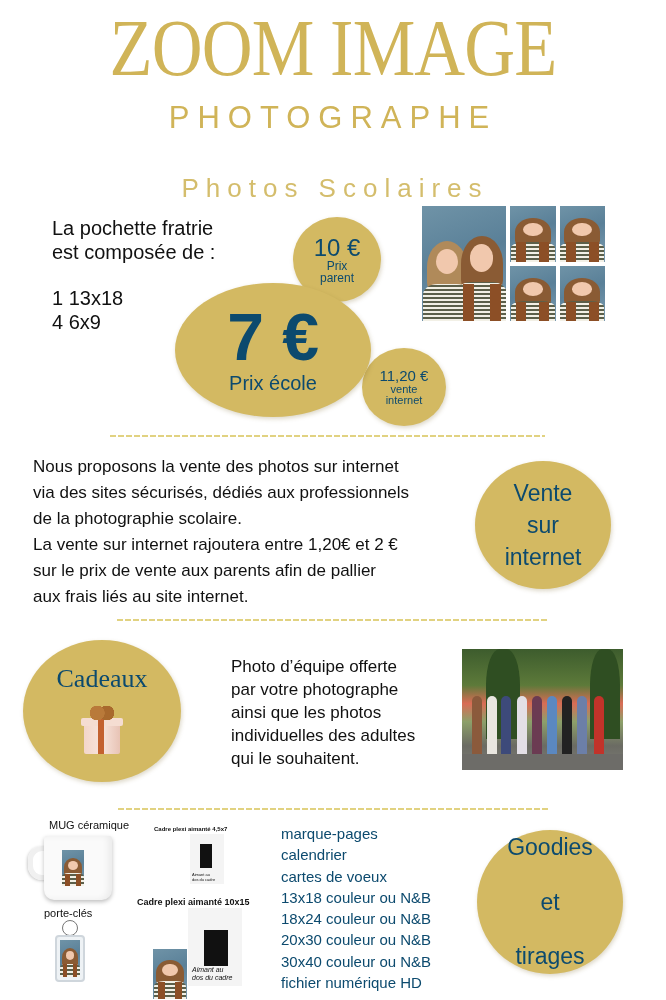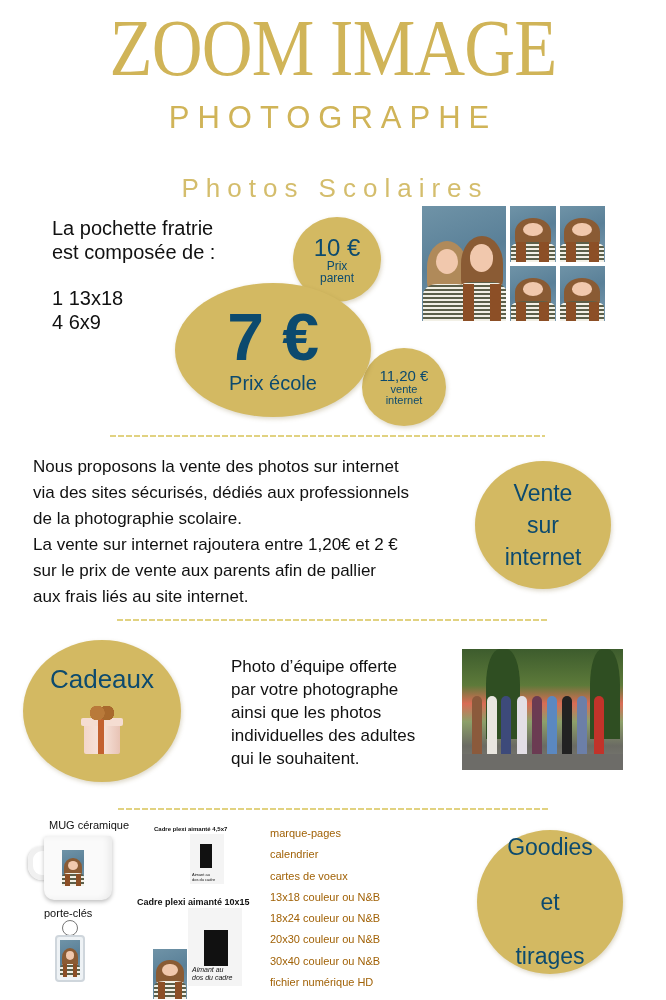--- a/index.html
+++ b/index.html
@@ -32,21 +32,21 @@
   .photo-bg { background: linear-gradient(160deg, #6f93a7 0%, #5a8098 45%, #7b9bb0 100%); position: relative; overflow: hidden; }
   .fratrie-main { left: 422px; top: 206px; width: 84px; height: 115px; }
   .fratrie-grid { left: 510px; top: 206px; width: 95px; height: 115px; display: grid; grid-template-columns: 1fr 1fr; grid-template-rows: 1fr 1fr; gap: 4px; }
   .fratrie-grid .photo-bg { width: 100%; height: 100%; }
 
   .sep { position: absolute; height: 6px; background-image: radial-gradient(ellipse 3px 1.5px at 3px 3px, #dfd07a 98%, transparent 100%); background-size: 8px 6px; background-repeat: repeat-x; opacity: 0.95; }
 
   .internet-text { left: 33px; top: 454px; font-size: 17px; line-height: 26px; color: #111; white-space: nowrap; }
   .c-vente { left: 475px; top: 461px; width: 136px; height: 128px; font-size: 23px; line-height: 32px; }
 
-  .c-cadeaux { left: 23px; top: 640px; width: 158px; height: 142px; justify-content: flex-start; padding-top: 24px; }
+  .c-cadeaux { left: 23px; top: 640px; width: 158px; height: 142px; justify-content: flex-start; padding-top: 24px; font-family: Liberation Serif, serif; }
   .c-cadeaux .lbl { font-size: 26px; line-height: 30px; }
   .gift { position: relative; width: 42px; height: 48px; margin-top: 12px; }
   .gift .box { position: absolute; left: 3px; top: 16px; width: 36px; height: 32px; background: linear-gradient(90deg,#f3d6c9 0%,#f7e4dc 50%,#e8c3b5 100%); border-radius: 2px; }
   .gift .lid { position: absolute; left: 0px; top: 12px; width: 42px; height: 8px; background: #f5ddd2; border-radius: 2px; }
   .gift .rib-v { position: absolute; left: 17px; top: 12px; width: 6px; height: 36px; background: #c3612f; }
   .gift .bow { position: absolute; left: 9px; top: 0px; width: 24px; height: 14px; background: radial-gradient(circle at 30% 50%, #b97a3a 40%, transparent 42%), radial-gradient(circle at 70% 50%, #a8692d 40%, transparent 42%); }
 
   .cadeaux-text { left: 231px; top: 655px; font-size: 17px; line-height: 23px; color: #111; white-space: nowrap; }
   .team-photo { left: 462px; top: 649px; width: 161px; height: 121px; background: linear-gradient(180deg, #3d5c2d 0%, #5d7a3a 30%, #d96c55 45%, #8da06a 60%, #6b6b63 80%, #7d7d78 100%); overflow: hidden; }
   .team-photo .tree { position: absolute; top: 0; width: 34px; height: 90px; background: #2f4e22; border-radius: 40% 40% 0 0; }
@@ -69,21 +69,21 @@
   .frame-small-photo { left: 153px; top: 834px; width: 34px; height: 50px; }
   .frame-small-back { left: 190px; top: 834px; width: 34px; height: 50px; background: #f4f4f4; }
   .frame-small-back .mag { position: absolute; left: 10px; top: 10px; width: 12px; height: 24px; background: #111; }
   .frame-small-back .txt { position: absolute; left: 2px; bottom: 2px; font-size: 4px; line-height: 5px; color: #111; }
 
   .frame-big-label { left: 137px; top: 897px; font-size: 9px; font-weight: bold; color: #111; }
   .frame-big-back { left: 188px; top: 908px; width: 54px; height: 78px; background: #f4f4f4; }
   .frame-big-back .mag { position: absolute; left: 16px; top: 22px; width: 24px; height: 36px; background: #111; }
   .frame-big-back .txt { position: absolute; left: 4px; bottom: 4px; font-size: 7px; line-height: 8px; color: #111; font-style: italic; }
 
-  .goodies-list { left: 270px; top: 823px; font-size: 11px; line-height: 21.3px; color: #a16207; list-style: none; white-space: nowrap; }
+  .goodies-list { left: 281px; top: 823px; font-size: 15px; line-height: 21.3px; color: #0c4a6e; list-style: none; white-space: nowrap; }
   .c-goodies { left: 477px; top: 830px; width: 146px; height: 144px; font-size: 23px; line-height: 35px; justify-content: space-between; }
 
   
   .portrait-kid { position: absolute; left: 22%; bottom: 0; width: 56%; height: 78%; }
   .portrait-kid .hair { position: absolute; left: 0; top: 0; width: 100%; height: 65%; background: #8a5b34; border-radius: 50% 50% 20% 20%; }
   .portrait-kid .face { position: absolute; left: 22%; top: 10%; width: 56%; height: 32%; background: #f1c8ad; border-radius: 50%; }
   .portrait-kid .vest { position: absolute; left: -10%; bottom: 0; width: 120%; height: 46%; background: repeating-linear-gradient(0deg, #f2f0e6 0 2px, #5b5f4a 2px 4px); border-radius: 30% 30% 0 0; }
   .portrait-kid .vest2 { position: absolute; left: 5%; bottom: 0; width: 90%; height: 44%; background: linear-gradient(90deg, #8c4f26 0 30%, transparent 30% 70%, #8c4f26 70%); }
 </style>
 </head>

